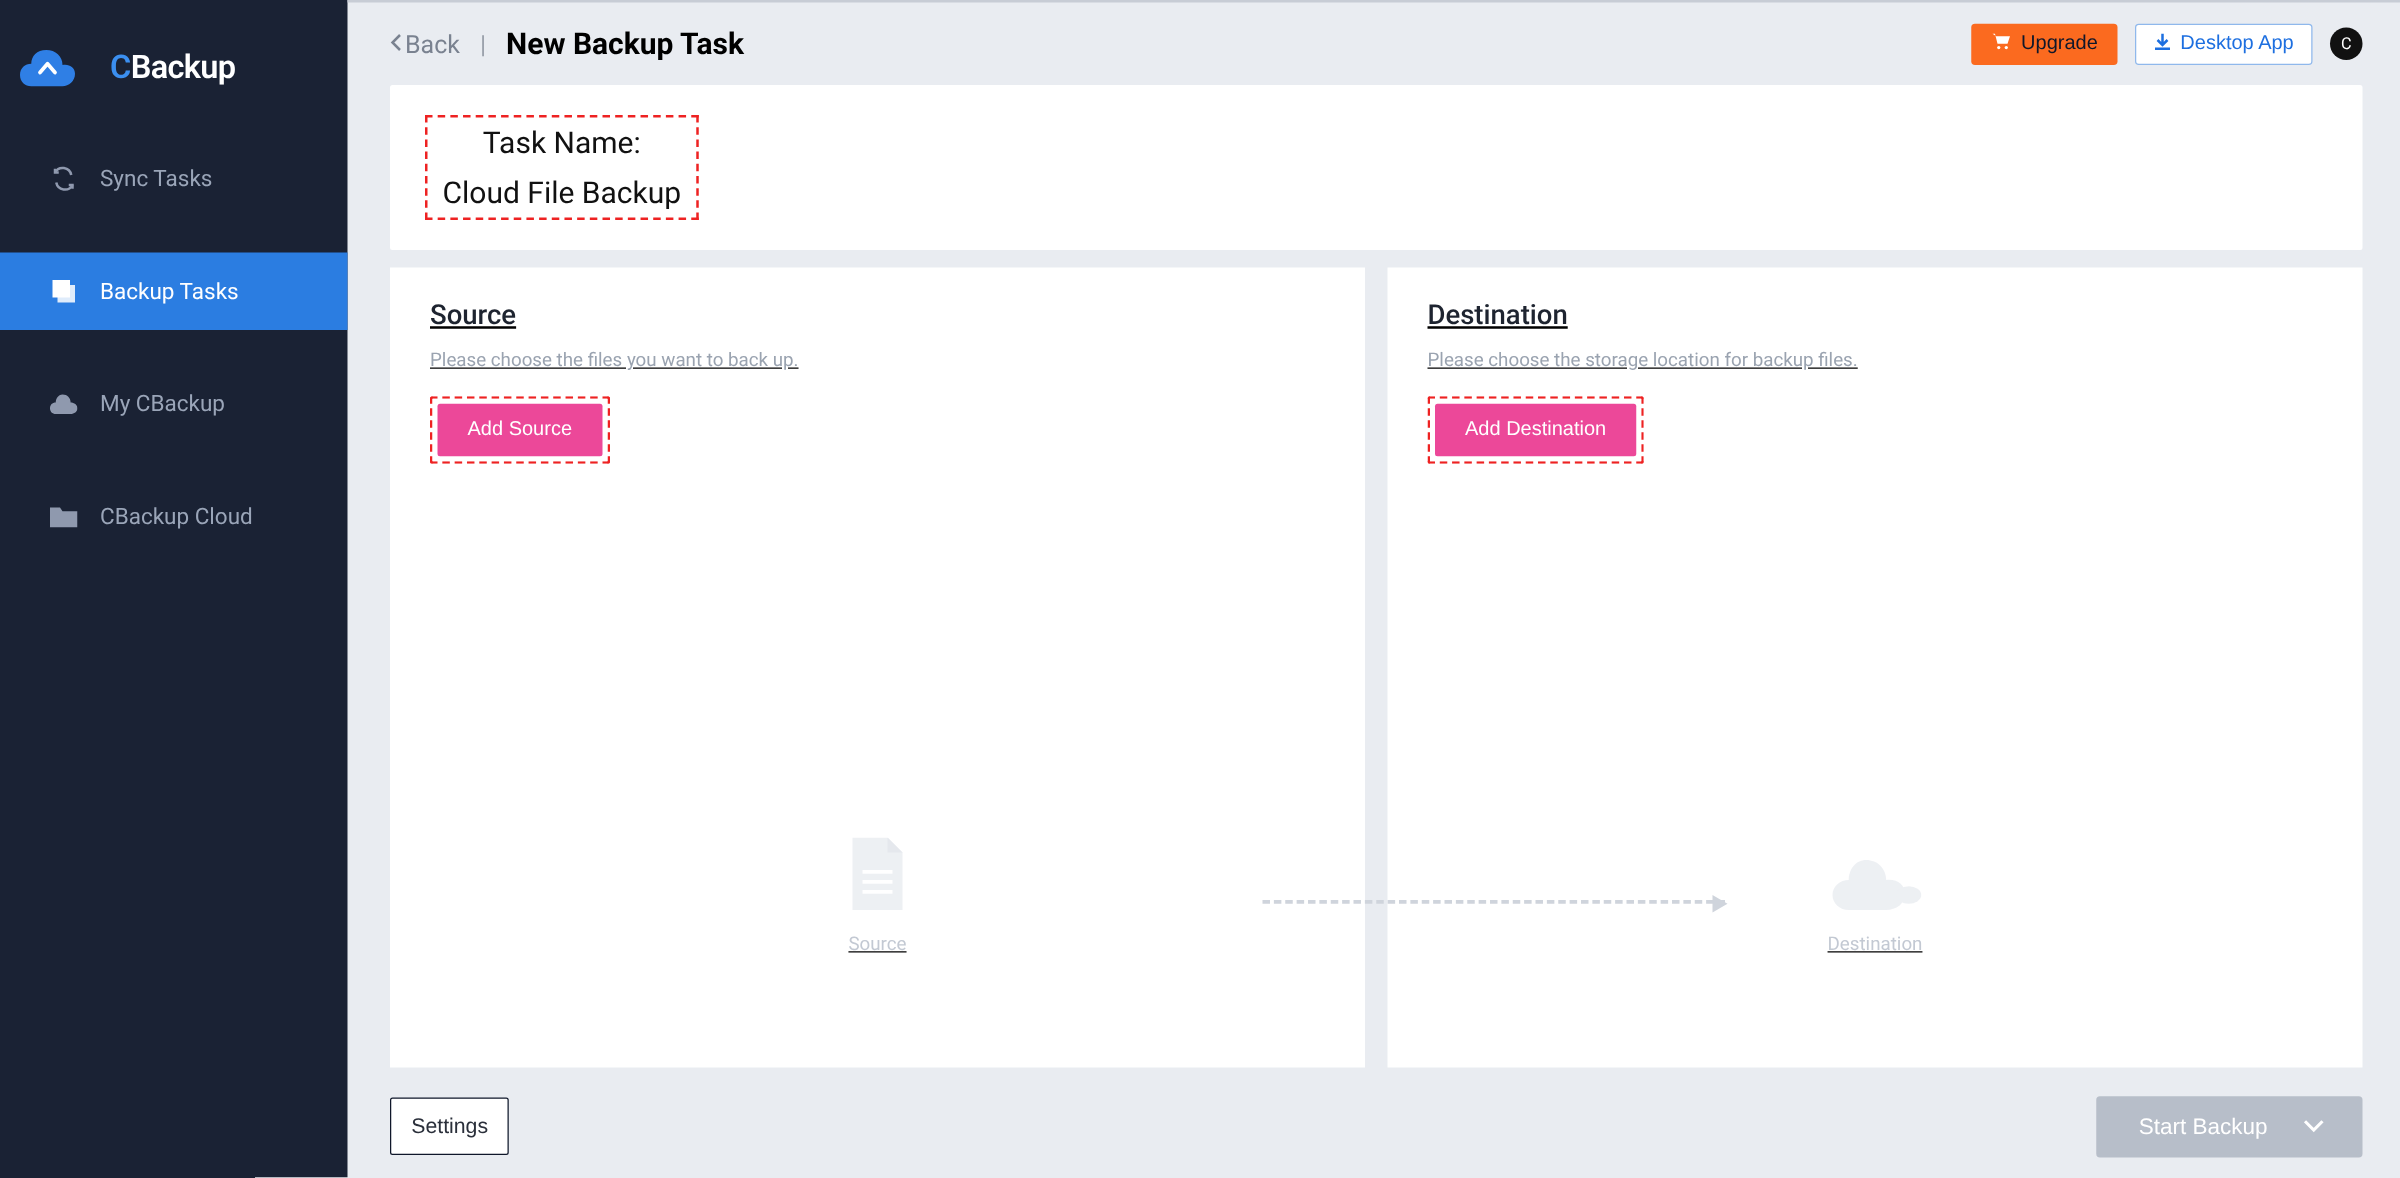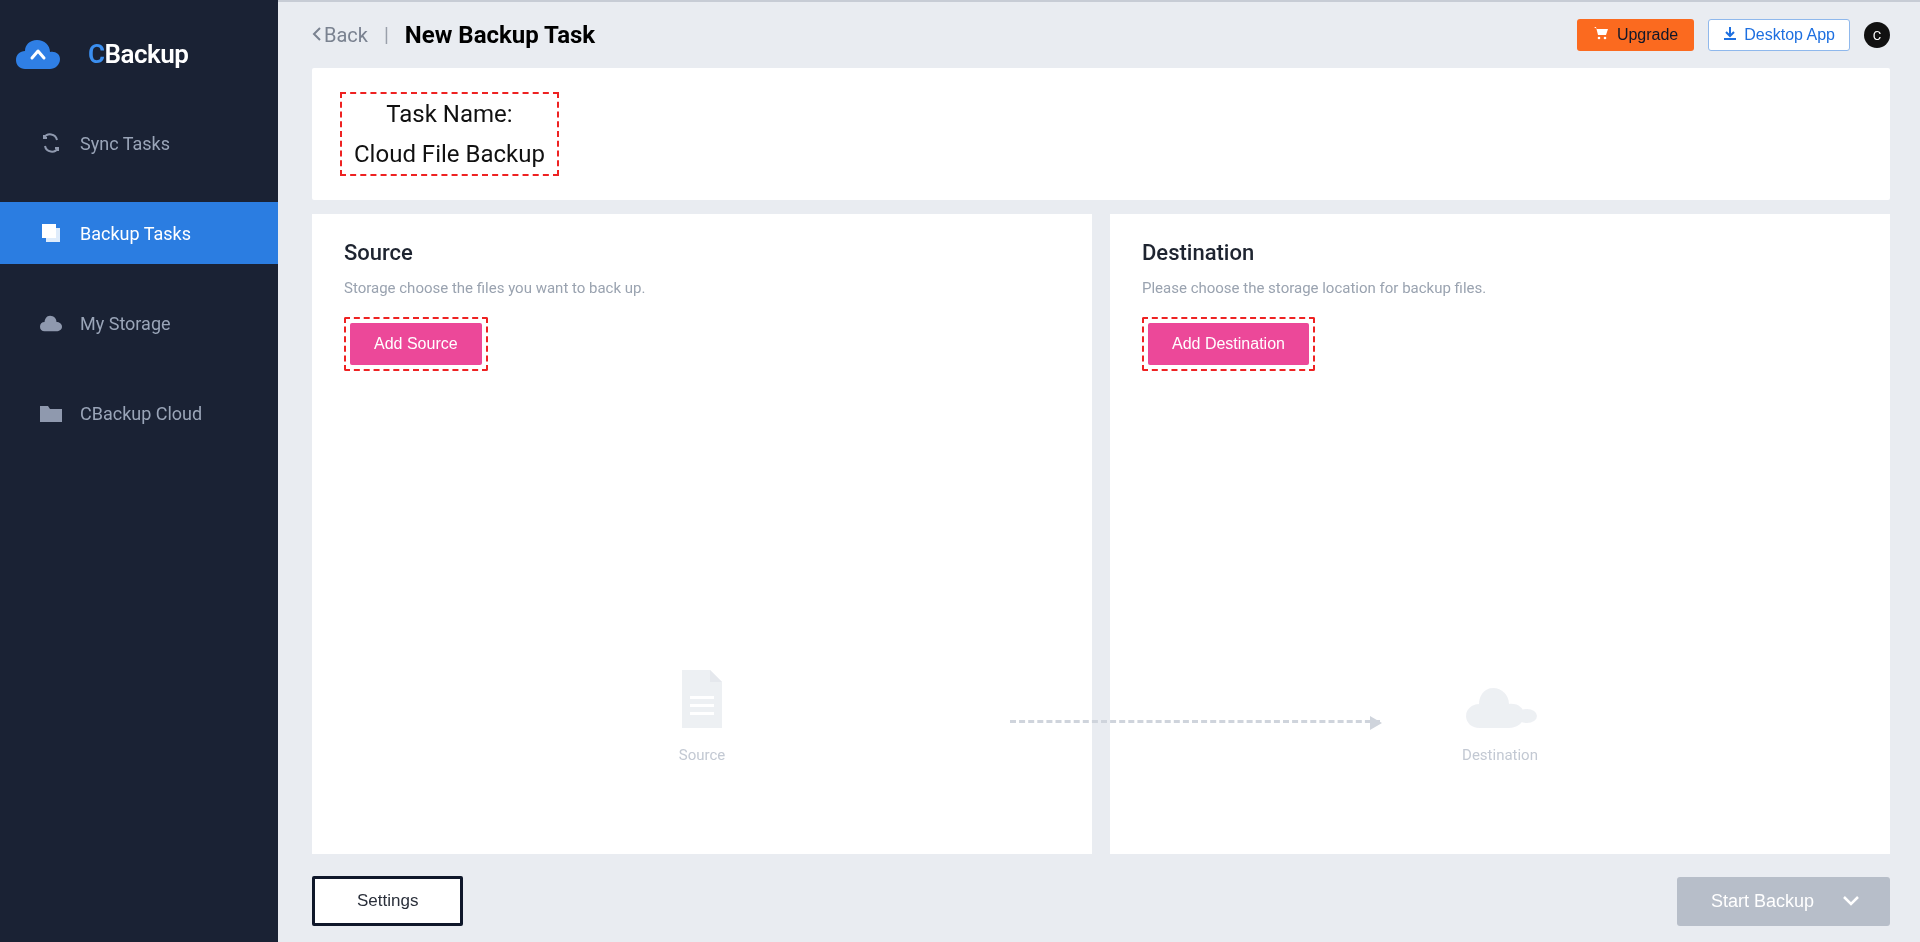--- a/index.html
+++ b/index.html
@@ -175,20 +175,21 @@
     .task-name-value {
       font-size: 24px;
       color: #111;
     }
     .panels {
       display: flex;
       gap: 18px;
       margin-top: 14px;
       flex: 1;
       min-height: 0;
+      text-decoration: underline;
     }
     .panel {
       flex: 1;
       background: #fff;
       padding: 26px 32px 30px 32px;
       display: flex;
       flex-direction: column;
       position: relative;
       height: 640px;
     }
@@ -259,22 +260,22 @@
       height: 86px;
       display: flex;
       align-items: center;
       justify-content: space-between;
       padding: 0 30px 0 34px;
       margin-top: 6px;
     }
     .btn-settings {
       background: #fff;
       color: #2a2f3a;
-      border: 3px solid #0f172a;
-      padding: 12px 42px;
+      border: 1px solid #0f172a;
+      padding: 12px 16px;
       font-size: 17px;
       border-radius: 2px;
       cursor: pointer;
     }
     .btn-start {
       background: #b7bec9;
       color: #fff;
       border: none;
       padding: 14px 30px 14px 34px;
       font-size: 18px;
@@ -321,21 +322,21 @@
             </svg>
         </span>
         <span>Backup Tasks</span>
       </div>
       <div class="nav-item">
         <span class="nav-icon">
           <svg width="24" height="18" viewBox="0 0 24 18">
               <path d="M18 8c0-4-3-7-7-7S5 5 5 8c-3 0-5 2-5 5s2 5 5 5h13c3 0 6-2 6-5s-3-5-6-5z" fill="#8f99ae"></path>
             </svg>
         </span>
-        <span>My Storage</span>
+        <span>My CBackup</span>
       </div>
       <div class="nav-item">
         <span class="nav-icon">
           <svg width="22" height="18" viewBox="0 0 22 18">
               <path d="M0 2 h8 l2 3 h12 v13 H0 z" fill="#8f99ae"></path>
             </svg>
         </span>
         <span>CBackup Cloud</span>
       </div>
     </nav>
@@ -386,21 +387,21 @@
         <div class="task-name-box">
           <span class="task-name-label">Task Name:</span>
           <span class="task-name-value">Cloud File Backup</span>
         </div>
       </div>
 
       <div class="panels">
 
         <div class="panel">
           <div class="panel-title">Source</div>
-          <div class="panel-sub">Storage choose the files you want to back up.</div>
+          <div class="panel-sub">Please choose the files you want to back up.</div>
           <div>
             <span class="dashed-wrap">
               <button class="btn-primary">Add Source</button>
             </span>
           </div>
           <div class="placeholder">
             <span class="ph-icon">
               <svg width="48" height="58" viewBox="0 0 48 58" fill="#d9dee6">
                   <path d="M4 0 h28 l12 12 v46 H4 z"></path>
                   <path d="M32 0 v12 h12" fill="#c6cdd8"></path>

